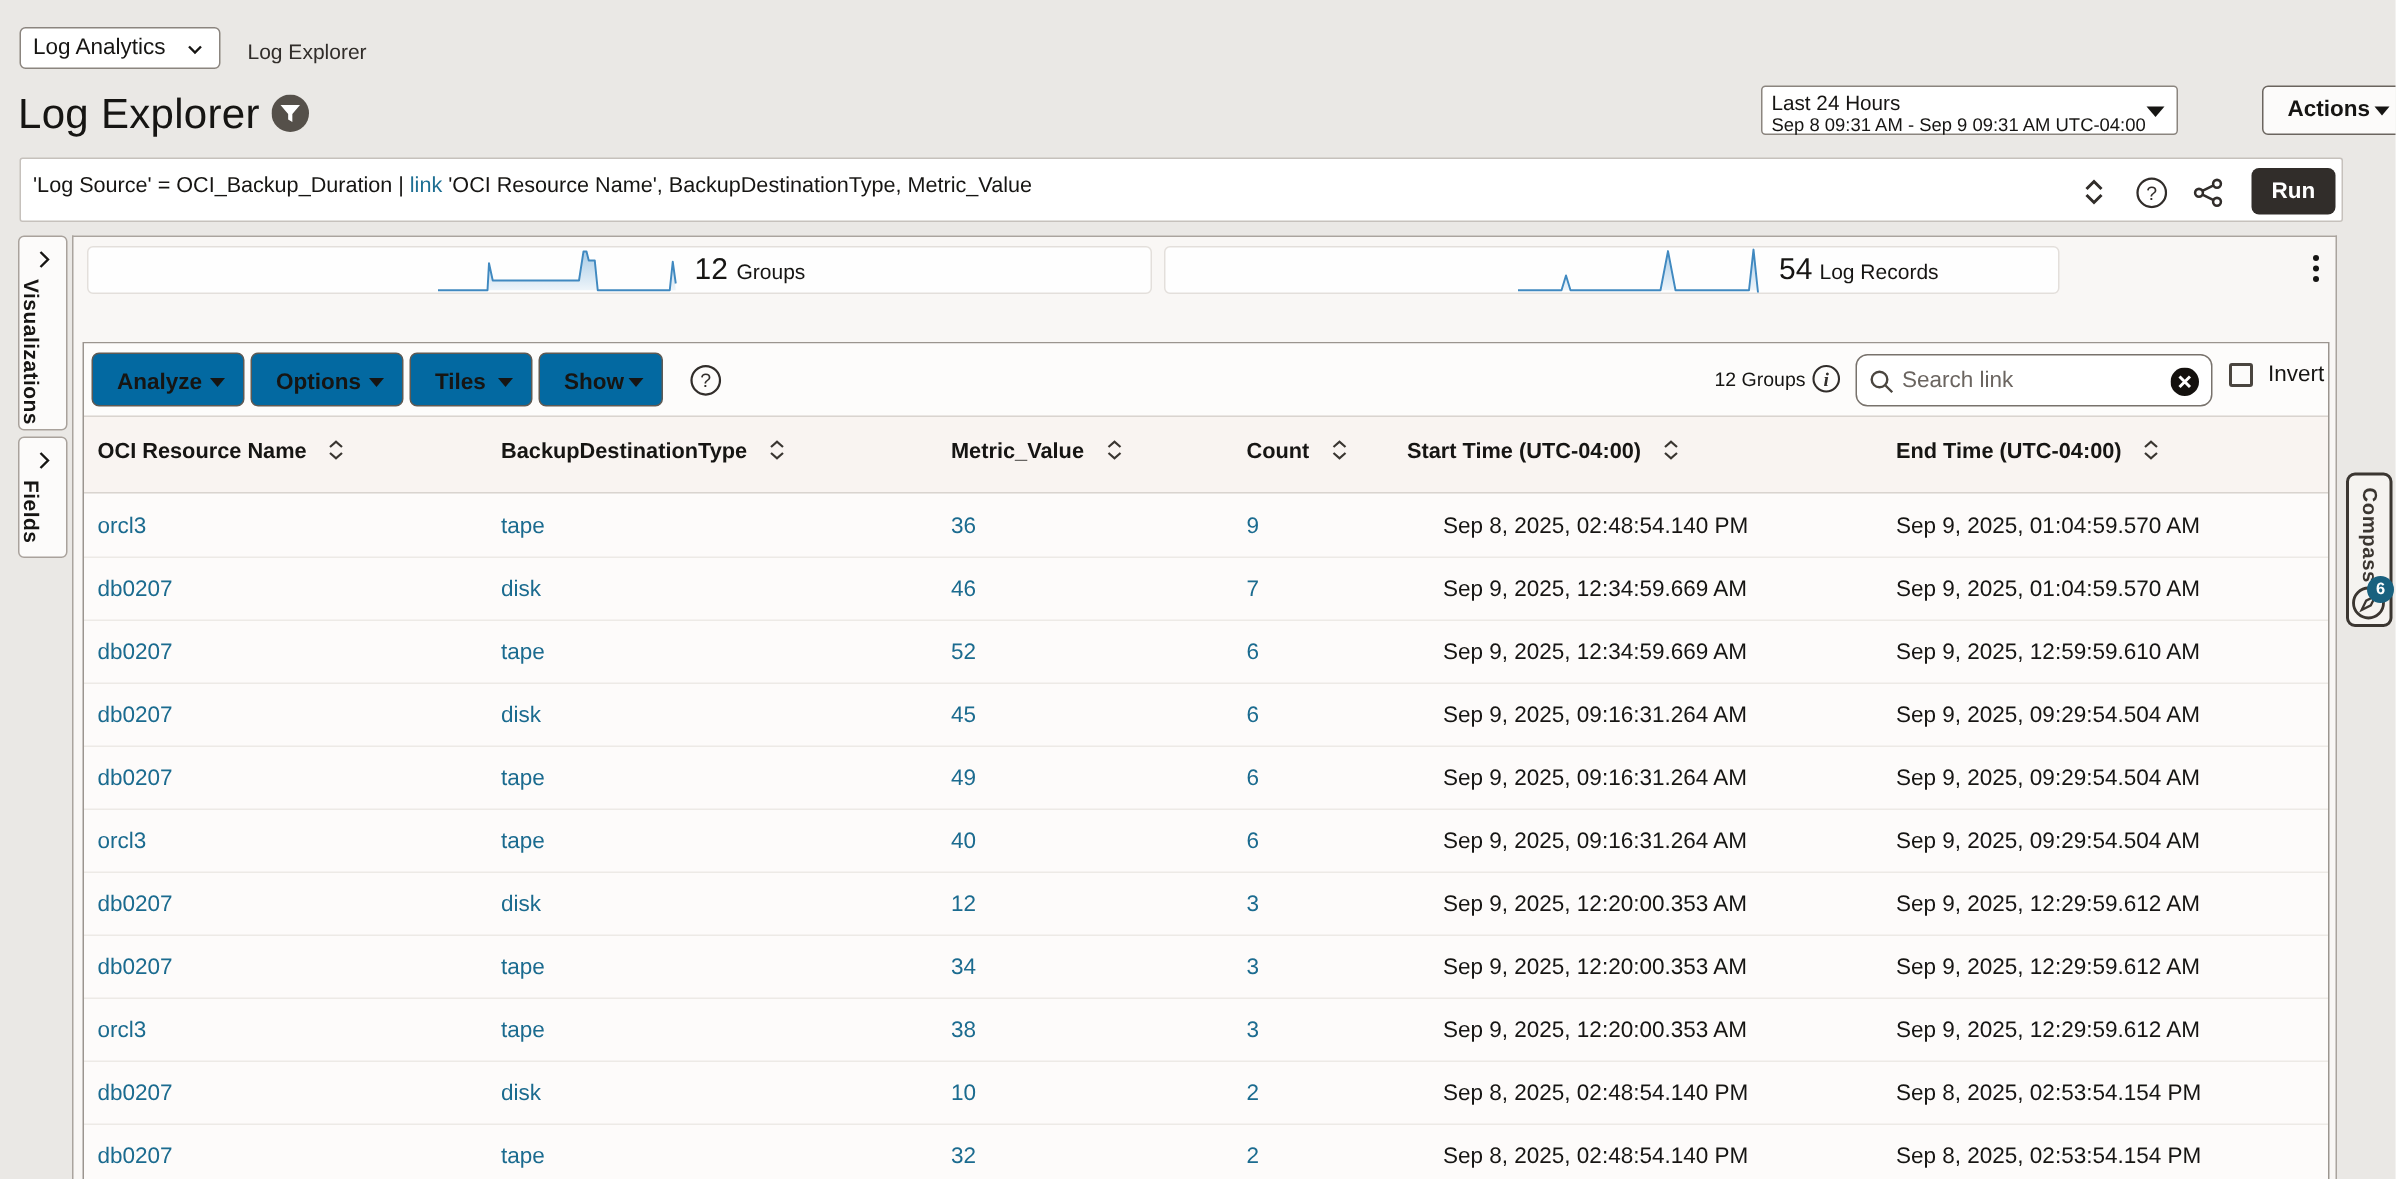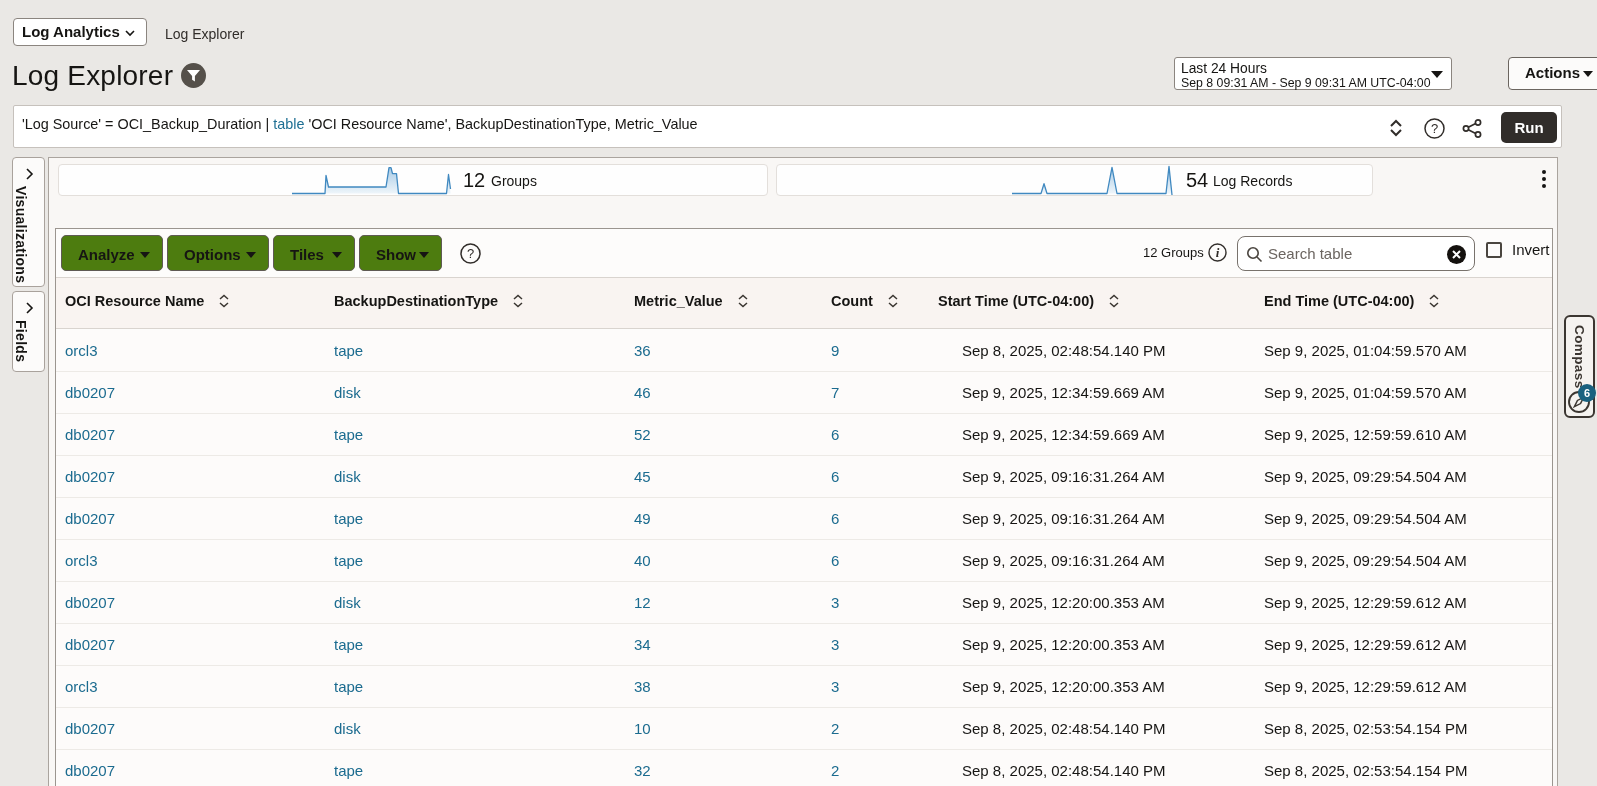--- a/index.html
+++ b/index.html
@@ -9,21 +9,21 @@
   background:#eae8e5;
   color:#161513;
   position:relative;
 }
 .abs { position:absolute; }
 
 
 .topselect {
   left:13px; top:18px; width:134px; height:28px;
   background:#fff; border:1px solid #8b857f; border-radius:4px;
-  font-size:15px; font-weight:bold; color:#161513;
+  font-size:15px; font-weight:normal; color:#161513;
   line-height:26px; padding-left:8px;
 }
 .topselect svg { position:absolute; right:10px; top:8px; }
 .crumb { left:165px; top:26px; font-size:14px; color:#312d2a; }
 
 
 .title { left:12px; top:60px; font-size:28px; color:#161513; letter-spacing:0.2px; }
 .filtericon { left:181px; top:63px; }
 
 
@@ -86,21 +86,21 @@
 .dots3 { position:absolute; left:1492px; top:12px; width:6px; }
 .dots3 i { display:block; width:4px; height:4px; background:#161513; border-radius:50%; margin:0 auto 3px; }
 
 
 .tablewrap {
   position:absolute; left:6px; top:70px; width:1498px; height:559px;
   background:#fdfcfb; border:1px solid #9b958f;
 }
 .toolbar { position:absolute; left:0; top:0; width:100%; height:48px; background:#fdfcfb; }
 .tbtn {
-  position:absolute; top:6px; height:36px; background:#4d7c0f;
+  position:absolute; top:6px; height:36px; background:#0369a1;
   border:1px solid #5f5a54; border-radius:5px;
   font-size:15px; font-weight:bold; color:#161513; padding:10px 0 0 16px;
 }
 .tbtn .caret { position:absolute; right:12px; top:16px; border-top-width:6px; border-left-width:5px; border-right-width:5px; }
 .groupslbl { position:absolute; font-size:14px; color:#161513; }
 .searchbox {
   position:absolute; left:1181px; top:7px; width:238px; height:35px;
   background:#fff; border:1px solid #78726c; border-radius:8px;
 }
 .searchbox .ph { position:absolute; left:30px; top:8px; font-size:15px; color:#6b6560; }
@@ -141,21 +141,21 @@
   </svg>
 </div>
 
 <div class="abs timebox">
   <div class="l1">Last 24 Hours</div>
   <div class="l2">Sep 8 09:31 AM - Sep 9 09:31 AM UTC-04:00</div>
   <span class="caret"></span>
 </div>
 <div class="abs actionsbtn">Actions<span class="caret"></span></div>
 
-<div class="abs querybar">'Log Source' = OCI_Backup_Duration | <span class="lk">table</span> 'OCI Resource Name', BackupDestinationType, Metric_Value</div>
+<div class="abs querybar">'Log Source' = OCI_Backup_Duration | <span class="lk">link</span> 'OCI Resource Name', BackupDestinationType, Metric_Value</div>
 <div class="abs" style="left:1388px; top:119px;">
   <svg width="16" height="18" viewBox="0 0 16 18">
     <path d="M3 7 L8 2 L13 7" fill="none" stroke="#312d2a" stroke-width="2"></path>
     <path d="M3 11 L8 16 L13 11" fill="none" stroke="#312d2a" stroke-width="2"></path>
   </svg>
 </div>
 <div class="abs" style="left:1424px; top:118px;">
   <svg width="21" height="21" viewBox="0 0 21 21">
     <circle cx="10.5" cy="10.5" r="9.5" fill="none" stroke="#312d2a" stroke-width="1.5"></circle>
     <text x="10.5" y="15" font-size="13" text-anchor="middle" fill="#312d2a" font-family="Liberation Sans">?</text>
@@ -230,21 +230,21 @@
         <svg width="19" height="19" viewBox="0 0 19 19">
           <circle cx="9.5" cy="9.5" r="8.5" fill="none" stroke="#312d2a" stroke-width="1.4"></circle>
           <text x="9.5" y="14" font-size="13" text-anchor="middle" fill="#312d2a" font-family="Liberation Serif" font-style="italic" font-weight="bold">i</text>
         </svg>
       </div>
       <div class="searchbox">
         <svg style="position:absolute; left:8px; top:9px;" width="17" height="17" viewBox="0 0 17 17">
           <circle cx="7" cy="7" r="5.2" fill="none" stroke="#4a453f" stroke-width="1.6"></circle>
           <path d="M11 11 L15.5 15.5" stroke="#4a453f" stroke-width="1.6"></path>
         </svg>
-        <span class="ph">Search table</span>
+        <span class="ph">Search link</span>
         <svg style="position:absolute; right:8px; top:8px;" width="19" height="19" viewBox="0 0 19 19">
           <circle cx="9.5" cy="9.5" r="9.5" fill="#14110e"></circle>
           <path d="M6 6 L13 13 M13 6 L6 13" stroke="#fff" stroke-width="2"></path>
         </svg>
       </div>
       <div class="invert"></div>
       <span class="invertlbl">Invert</span>
     </div>
 
     <div class="thead">

